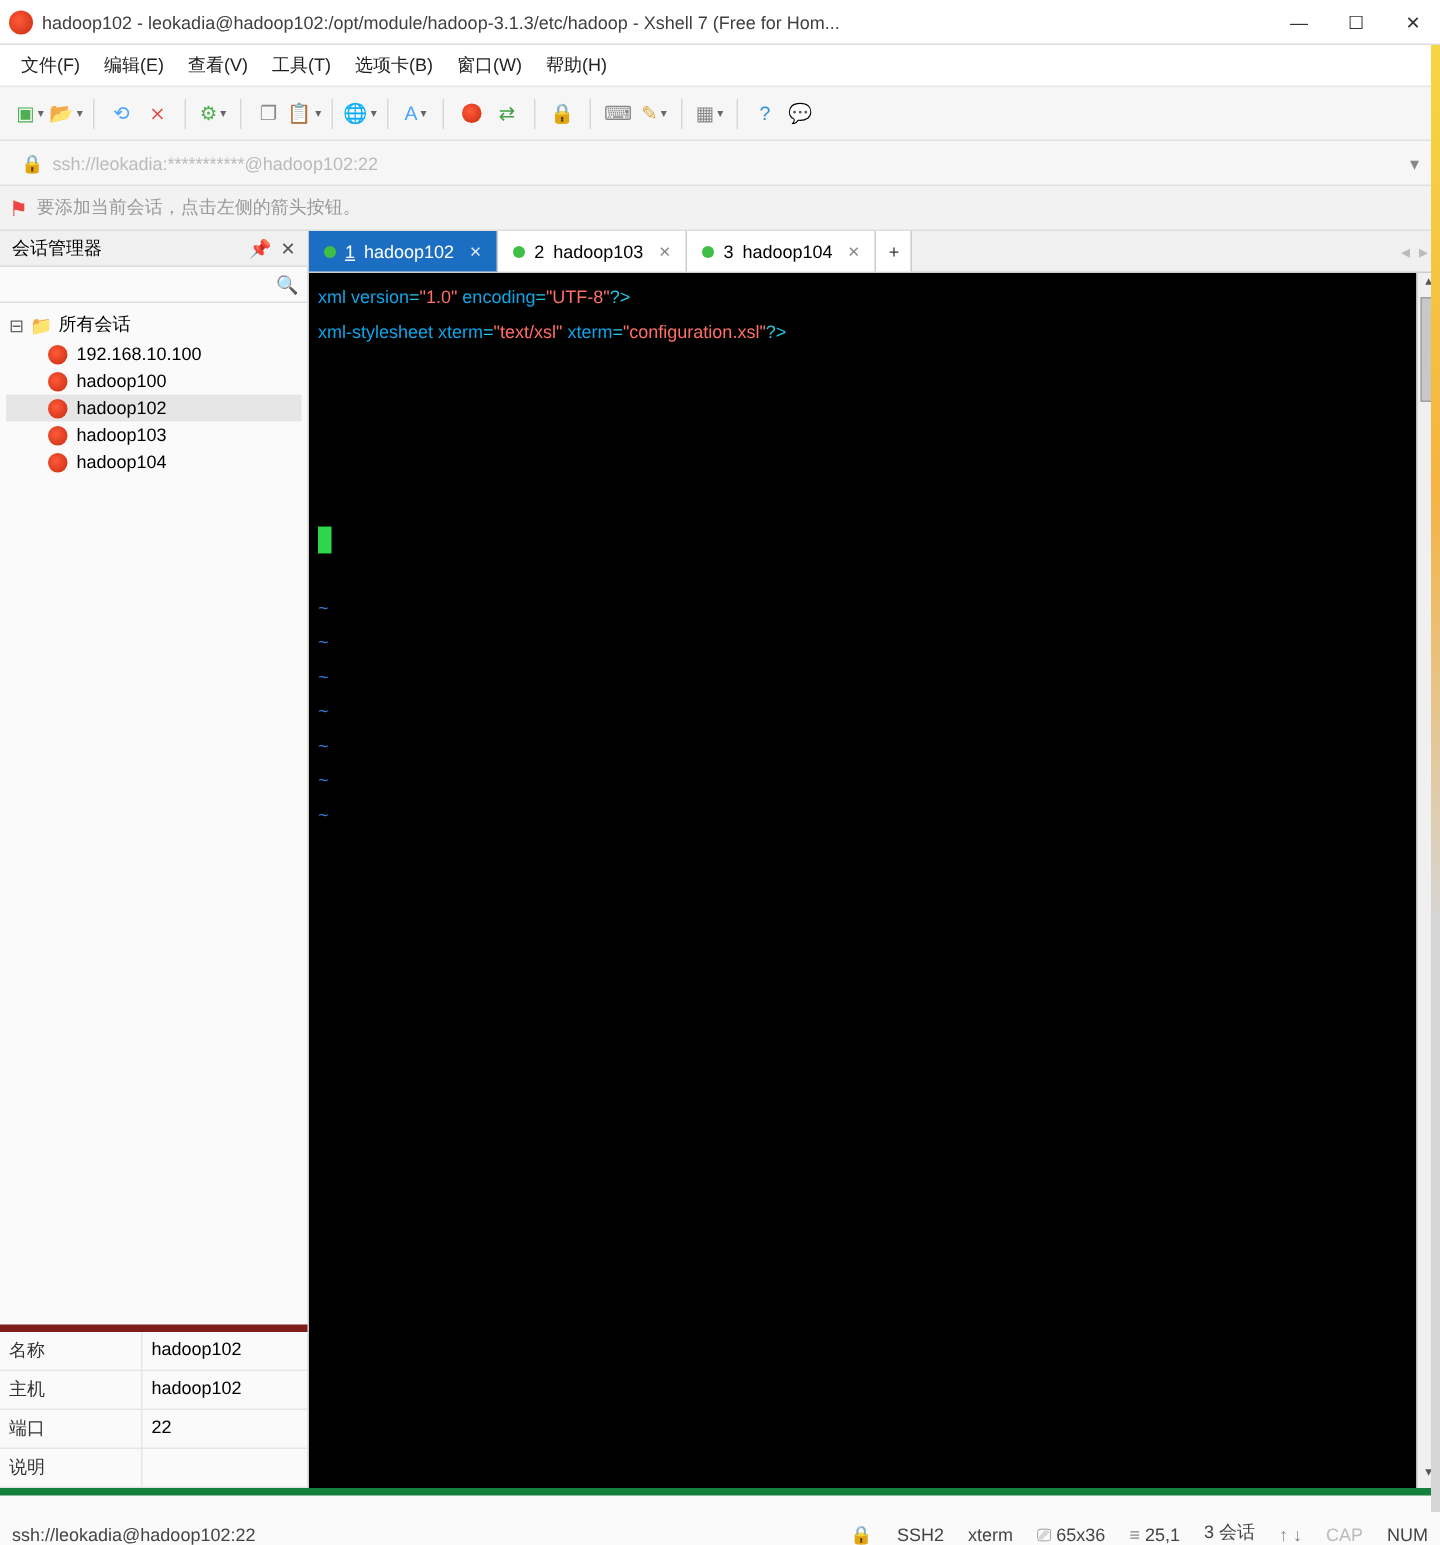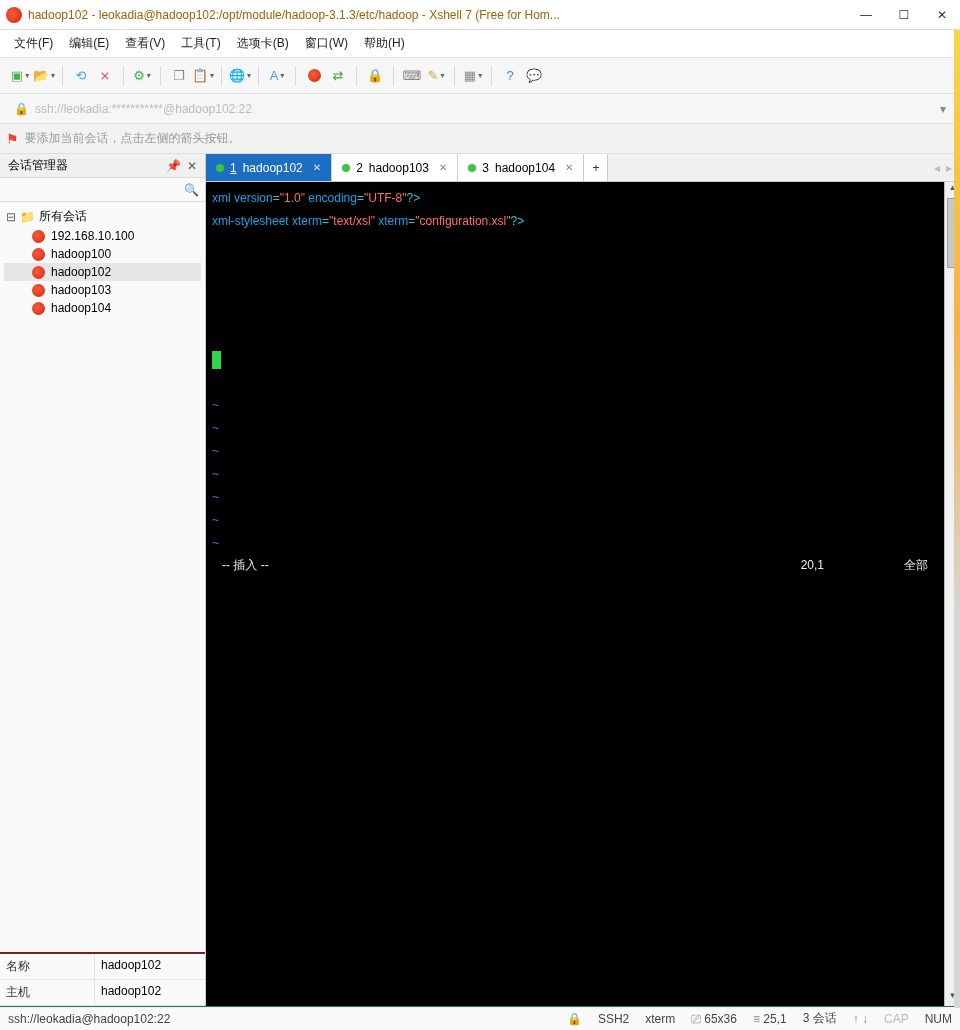--- a/index.html
+++ b/index.html
@@ -1,19 +1,19 @@
 <!DOCTYPE html>
 <html><head>
 <meta charset="utf-8">
 <style>
 *{box-sizing:border-box;margin:0;padding:0;font-family:"Microsoft YaHei","Segoe UI",sans-serif;font-size:12px}
 body{width:960px;height:1030px;background:#f0f0f0;display:flex;flex-direction:column;overflow:hidden}
 .titlebar{height:30px;background:#fff;display:flex;align-items:center;padding:0 6px;border-bottom:1px solid #ddd}
 .titlebar .ico{width:16px;height:16px;border-radius:50%;background:radial-gradient(circle at 40% 40%,#ff5a3a,#c82a0e);margin-right:6px}
-.titlebar .t{flex:1;color:#a16207}
+.titlebar .t{flex:1;color:#404040}
 .winbtns{display:flex;gap:14px;color:#333;font-size:13px}
 .winbtn{width:24px;text-align:center;cursor:default}
 .menubar{height:28px;background:#fff;display:flex;align-items:center;gap:16px;padding:0 14px;border-bottom:1px solid #e5e5e5;color:#222}
 .menubar span{cursor:default}
 .toolbar{height:36px;background:#f6f6f6;display:flex;align-items:center;gap:4px;padding:0 10px;border-bottom:1px solid #e0e0e0}
 .tbtn{width:20px;height:20px;border-radius:3px;display:flex;align-items:center;justify-content:center;font-size:13px}
 .drop::after{content:"▾";font-size:8px;margin-left:2px;color:#666}
 .sep{width:1px;height:20px;background:#d8d8d8;margin:0 4px}
 .addrbar{height:30px;background:#f6f6f6;display:flex;align-items:center;padding:0 14px;color:#bbb;border-bottom:1px solid #e0e0e0}
 .lock{color:#dcbc4e;margin-right:6px}
@@ -24,21 +24,21 @@
 .side{width:206px;background:#fafafa;display:flex;flex-direction:column;border-right:1px solid #ccc}
 .sidetitle{height:24px;display:flex;align-items:center;padding:0 8px;background:#f0f0f0;border-bottom:1px solid #ddd;justify-content:space-between}
 .sidetitle .acts{display:flex;gap:6px;color:#555;font-size:11px}
 .search{height:24px;border-bottom:1px solid #ddd;display:flex;align-items:center;justify-content:flex-end;padding:0 6px;color:#bbb}
 .tree{flex:1;padding:4px 4px;overflow:auto}
 .troot{display:flex;align-items:center;gap:4px;padding:2px}
 .tfold{color:#c9a227}
 .titem{display:flex;align-items:center;gap:6px;padding:2px 4px 2px 28px}
 .titem.sel{background:#e6e6e6}
 .swirl{width:13px;height:13px;border-radius:50%;background:radial-gradient(circle at 40% 40%,#ff5a3a,#c82a0e)}
-.props{border-top:2px solid #7f1d1d}
+.props{border-top:5px solid #7f1d1d}
 .prow{display:flex;border-bottom:1px solid #e5e5e5}
 .prow>div{padding:4px 6px}
 .plab{width:95px;border-right:1px solid #e5e5e5;color:#333}
 .pval{flex:1}
 .term{flex:1;display:flex;flex-direction:column;min-width:0}
 .tabs{height:28px;display:flex;align-items:stretch;border-bottom:1px solid #ccc;background:#f0f0f0}
 .tab{display:flex;align-items:center;gap:6px;padding:0 10px;border-right:1px solid #ccc;background:#fff;color:#000}
 .tab.active{background:#1b6ec2;color:#fff}
 .tab.active .num{text-decoration:underline}
 .tab .dot{width:8px;height:8px;border-radius:50%;background:#3fbf45}
@@ -55,21 +55,21 @@
 .s-red{color:#ff6f66}
 .s-cyan{color:#28c8e0}
 .s-dcyan{color:#0ea5e9}
 .s-lblue{color:#4aa3ff}
 .s-teal{color:#2fd5c4}
 .s-white{color:#eee}
 .tilde{color:#337dd6}
 .cursor{display:inline-block;width:9px;height:18px;background:#2fd54a;vertical-align:middle}
 .edstat{height:22px;color:#fff;padding:0 10px;display:flex;align-items:center;font-family:Consolas,monospace;font-size:14px}
 .edstat .mid{flex:1}
-.status{height:24px;background:#fafafa;border-top:1px solid #15803d;display:flex;align-items:center;padding:0 8px;color:#444;font-size:11px;gap:16px}
+.status{height:38px;background:#fafafa;border-top:5px solid #15803d;display:flex;align-items:flex-end;padding:0 8px;color:#444;font-size:11px;gap:16px}
 .status .grow{flex:1}
 .slock{color:#dcbc4e}
 .caps{color:#bbb}
 .accent{position:absolute;right:0;top:30px;bottom:22px;width:6px;background:linear-gradient(#f5d742,#f5b342,#d6d6d6 60%)}
 .winwrap{position:relative}
 </style>
 </head>
 <body class="winwrap">
 
 <div class="titlebar">
@@ -176,20 +176,28 @@
     </div>
     <div class="props" id="props">
         <div class="prow">
           <div class="plab">名称</div>
           <div class="pval">hadoop102</div>
         </div>
         <div class="prow">
           <div class="plab">主机</div>
           <div class="pval">hadoop102</div>
         </div>
+        <div class="prow">
+          <div class="plab">端口</div>
+          <div class="pval">22</div>
+        </div>
+        <div class="prow">
+          <div class="plab">说明</div>
+          <div class="pval"></div>
+        </div>
       </div>
   </div>
 
   <div class="term">
     <div class="tabs">
       <div id="tabrow" style="display:flex">
           <div class="tab active">
             <span class="dot"></span>
             <span class="num">1</span> 
             <span>hadoop102</span>
@@ -224,21 +232,21 @@
 <span class="s-teal"><configuration></configuration></span>
 <span class="cursor"></span>
 <span class="s-teal"></span>
 <span class="tilde">~</span>
 <span class="tilde">~</span>
 <span class="tilde">~</span>
 <span class="tilde">~</span>
 <span class="tilde">~</span>
 <span class="tilde">~</span>
 <span class="tilde">~</span>
-<div class="edstat"><span class="s-white">-- 插入 --</span><span class="mid"></span><span class="s-white">20,1</span><span style="width:80px"></span><span class="s-white">全部</span></div></span></span></div>
+</span></span></div>
       <div class="sb">
         <div class="arr" style="top:0">▴</div>
         <div class="thumb"></div>
         <div class="arr" style="bottom:0">▾</div>
       </div>
     </div>
   </div>
 </div>
 
 <div class="status">

